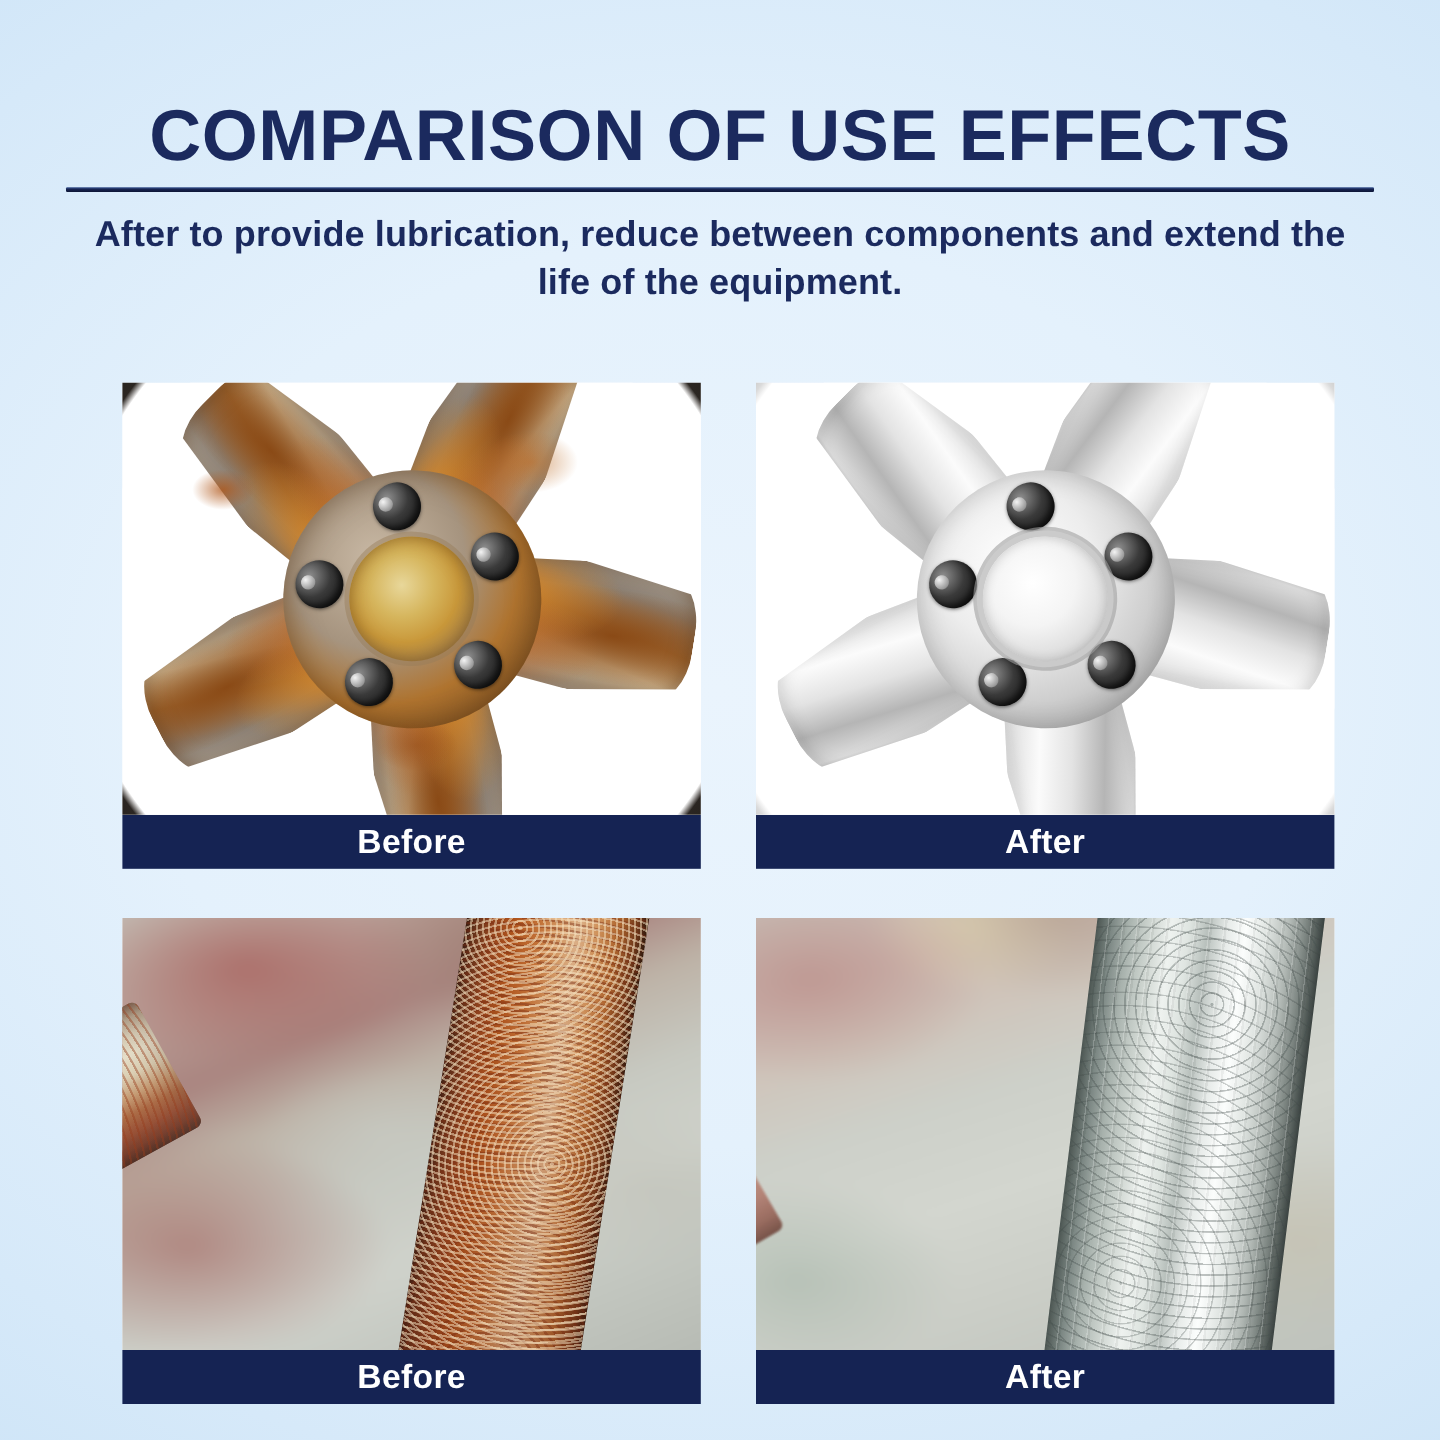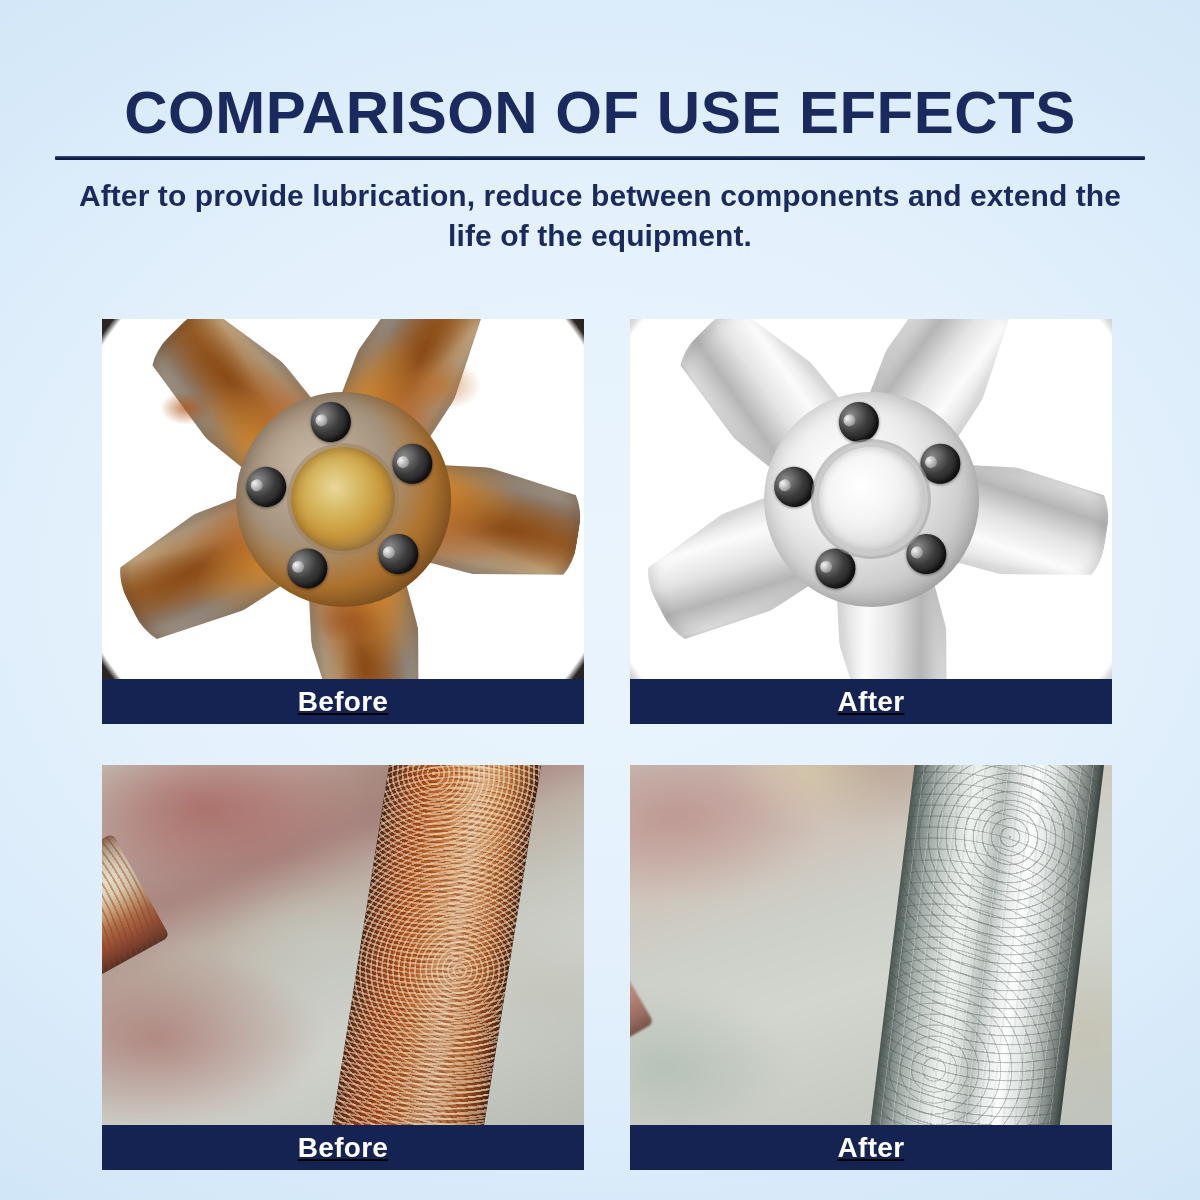--- a/index.html
+++ b/index.html
@@ -65,21 +65,20 @@
     position: absolute;
     left: 102px;
     top: 295px;
     width: 1010px;
   }
 
   .row {
     display: flex;
     justify-content: space-between;
     width: 1010px;
-    text-decoration: underline;
   }
   .row.row-bottom {
     margin-top: 41px;
   }
 
   .panel {
     width: 482px;
     position: relative;
   }
 

